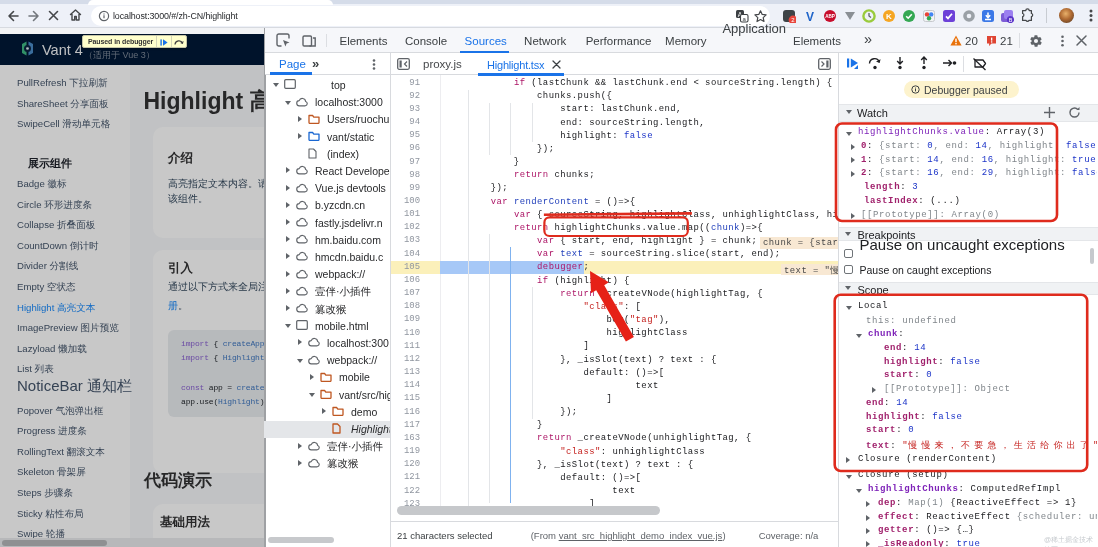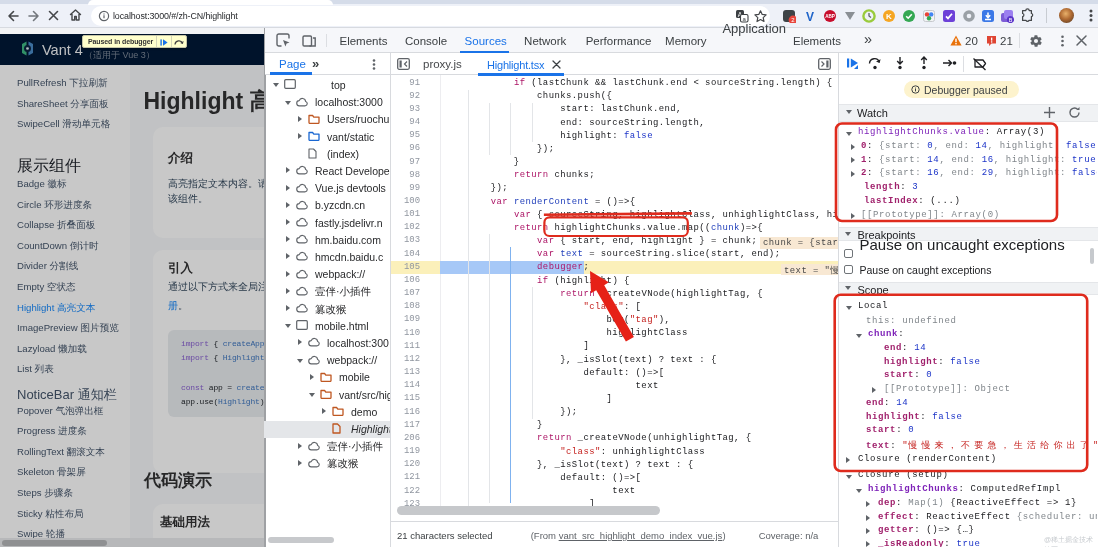--- a/index.html
+++ b/index.html
@@ -140,32 +140,32 @@
       <path d="M15 8a7 7 0 100 14 7 7 0 000-14zm0 4.2a2.8 2.8 0 110 5.6 2.8 2.8 0 010-5.6z" fill="#0a2342"></path>
       <circle cx="15" cy="15" r="2.6" fill="#e8eef4"></circle>
     </svg>
   <div class="ab" style="left:42px;top:13.5px;font-size:14.5px;color:#f2f4f6">Vant 4</div>
   <div class="ab" style="left:84px;top:21px;font-size:9px;color:#7f8a99">（适用于 Vue 3）</div>
 
   <div class="ab" style="left:0;top:37px;width:130px;height:482px;background:#fff"></div>
   <div class="ab" style="left:17px;top:49.0px;font-size:9.6px;color:#45566c;white-space:nowrap">PullRefresh 下拉刷新</div>
 <div class="ab" style="left:17px;top:69.5px;font-size:9.6px;color:#45566c;white-space:nowrap">ShareSheet 分享面板</div>
 <div class="ab" style="left:17px;top:90.0px;font-size:9.6px;color:#45566c;white-space:nowrap">SwipeCell 滑动单元格</div>
-<div class="ab" style="left:17px;top:128.4px;font-size:16px;font-weight:normal;color:#1d2129;white-space:nowrap">展示组件</div>
+<div class="ab" style="left:28px;top:128.4px;font-size:11px;font-weight:bold;color:#1d2129;white-space:nowrap">展示组件</div>
 <div class="ab" style="left:17px;top:149.9px;font-size:9.6px;color:#45566c;white-space:nowrap">Badge 徽标</div>
 <div class="ab" style="left:17px;top:170.5px;font-size:9.6px;color:#45566c;white-space:nowrap">Circle 环形进度条</div>
 <div class="ab" style="left:17px;top:191.1px;font-size:9.6px;color:#45566c;white-space:nowrap">Collapse 折叠面板</div>
 <div class="ab" style="left:17px;top:211.7px;font-size:9.6px;color:#45566c;white-space:nowrap">CountDown 倒计时</div>
 <div class="ab" style="left:17px;top:232.3px;font-size:9.6px;color:#45566c;white-space:nowrap">Divider 分割线</div>
 <div class="ab" style="left:17px;top:252.9px;font-size:9.6px;color:#45566c;white-space:nowrap">Empty 空状态</div>
 <div class="ab" style="left:17px;top:273.5px;font-size:9.6px;color:#1989fa;white-space:nowrap">Highlight 高亮文本</div>
 <div class="ab" style="left:17px;top:294.1px;font-size:9.6px;color:#45566c;white-space:nowrap">ImagePreview 图片预览</div>
 <div class="ab" style="left:17px;top:314.7px;font-size:9.6px;color:#45566c;white-space:nowrap">Lazyload 懒加载</div>
 <div class="ab" style="left:17px;top:335.3px;font-size:9.6px;color:#45566c;white-space:nowrap">List 列表</div>
-<div class="ab" style="left:17px;top:358px;font-size:13px;color:#45566c;white-space:nowrap">NoticeBar 通知栏</div>
+<div class="ab" style="left:17px;top:349px;font-size:15px;color:#45566c;white-space:nowrap">NoticeBar 通知栏</div>
 <div class="ab" style="left:17px;top:376.5px;font-size:9.6px;color:#45566c;white-space:nowrap">Popover 气泡弹出框</div>
 <div class="ab" style="left:17px;top:397.1px;font-size:9.6px;color:#45566c;white-space:nowrap">Progress 进度条</div>
 <div class="ab" style="left:17px;top:417.7px;font-size:9.6px;color:#45566c;white-space:nowrap">RollingText 翻滚文本</div>
 <div class="ab" style="left:17px;top:438.3px;font-size:9.6px;color:#45566c;white-space:nowrap">Skeleton 骨架屏</div>
 <div class="ab" style="left:17px;top:458.9px;font-size:9.6px;color:#45566c;white-space:nowrap">Steps 步骤条</div>
 <div class="ab" style="left:17px;top:479.5px;font-size:9.6px;color:#45566c;white-space:nowrap">Sticky 粘性布局</div>
 <div class="ab" style="left:17px;top:500.1px;font-size:9.6px;color:#45566c;white-space:nowrap">Swipe 轮播</div>
 
   <div class="ab" style="left:143.5px;top:58px;font-size:23px;font-weight:600;color:#323233;white-space:nowrap">Highlight 高亮</div>
   <div class="ab" style="left:152.6px;top:98.7px;width:130px;height:111px;background:#fff;border-radius:10px 0 0 10px"></div>
@@ -531,21 +531,21 @@
 <div class="gut" style="left:387px;top:367.0px">113</div>
 <div class="codeline" style="top:366.6px;width:370px;overflow:hidden">                    default: ()=&gt;[</div>
 <div class="gut" style="left:387px;top:380.2px">114</div>
 <div class="codeline" style="top:379.8px;width:370px;overflow:hidden">                             text</div>
 <div class="gut" style="left:387px;top:393.3px">115</div>
 <div class="codeline" style="top:392.9px;width:370px;overflow:hidden">                        ]</div>
 <div class="gut" style="left:387px;top:406.5px">116</div>
 <div class="codeline" style="top:406.1px;width:370px;overflow:hidden">                });</div>
 <div class="gut" style="left:387px;top:419.7px">117</div>
 <div class="codeline" style="top:419.3px;width:370px;overflow:hidden">            }</div>
-<div class="gut" style="left:387px;top:432.8px">206</div>
+<div class="gut" style="left:387px;top:432.8px">163</div>
 <div class="codeline" style="top:432.4px;width:370px;overflow:hidden">            <i class="k">return</i> _createVNode(unhighlightTag, {</div>
 <div class="gut" style="left:387px;top:446.0px">119</div>
 <div class="codeline" style="top:445.6px;width:370px;overflow:hidden">                <i class="s">"class"</i>: unhighlightClass</div>
 <div class="gut" style="left:387px;top:459.1px">120</div>
 <div class="codeline" style="top:458.7px;width:370px;overflow:hidden">            }, _isSlot(text) ? text : {</div>
 <div class="gut" style="left:387px;top:472.3px">121</div>
 <div class="codeline" style="top:471.9px;width:370px;overflow:hidden">                default: ()=&gt;[</div>
 <div class="gut" style="left:387px;top:485.5px">122</div>
 <div class="codeline" style="top:485.1px;width:370px;overflow:hidden">                         text</div>
 <div class="gut" style="left:387px;top:498.6px">123</div>

